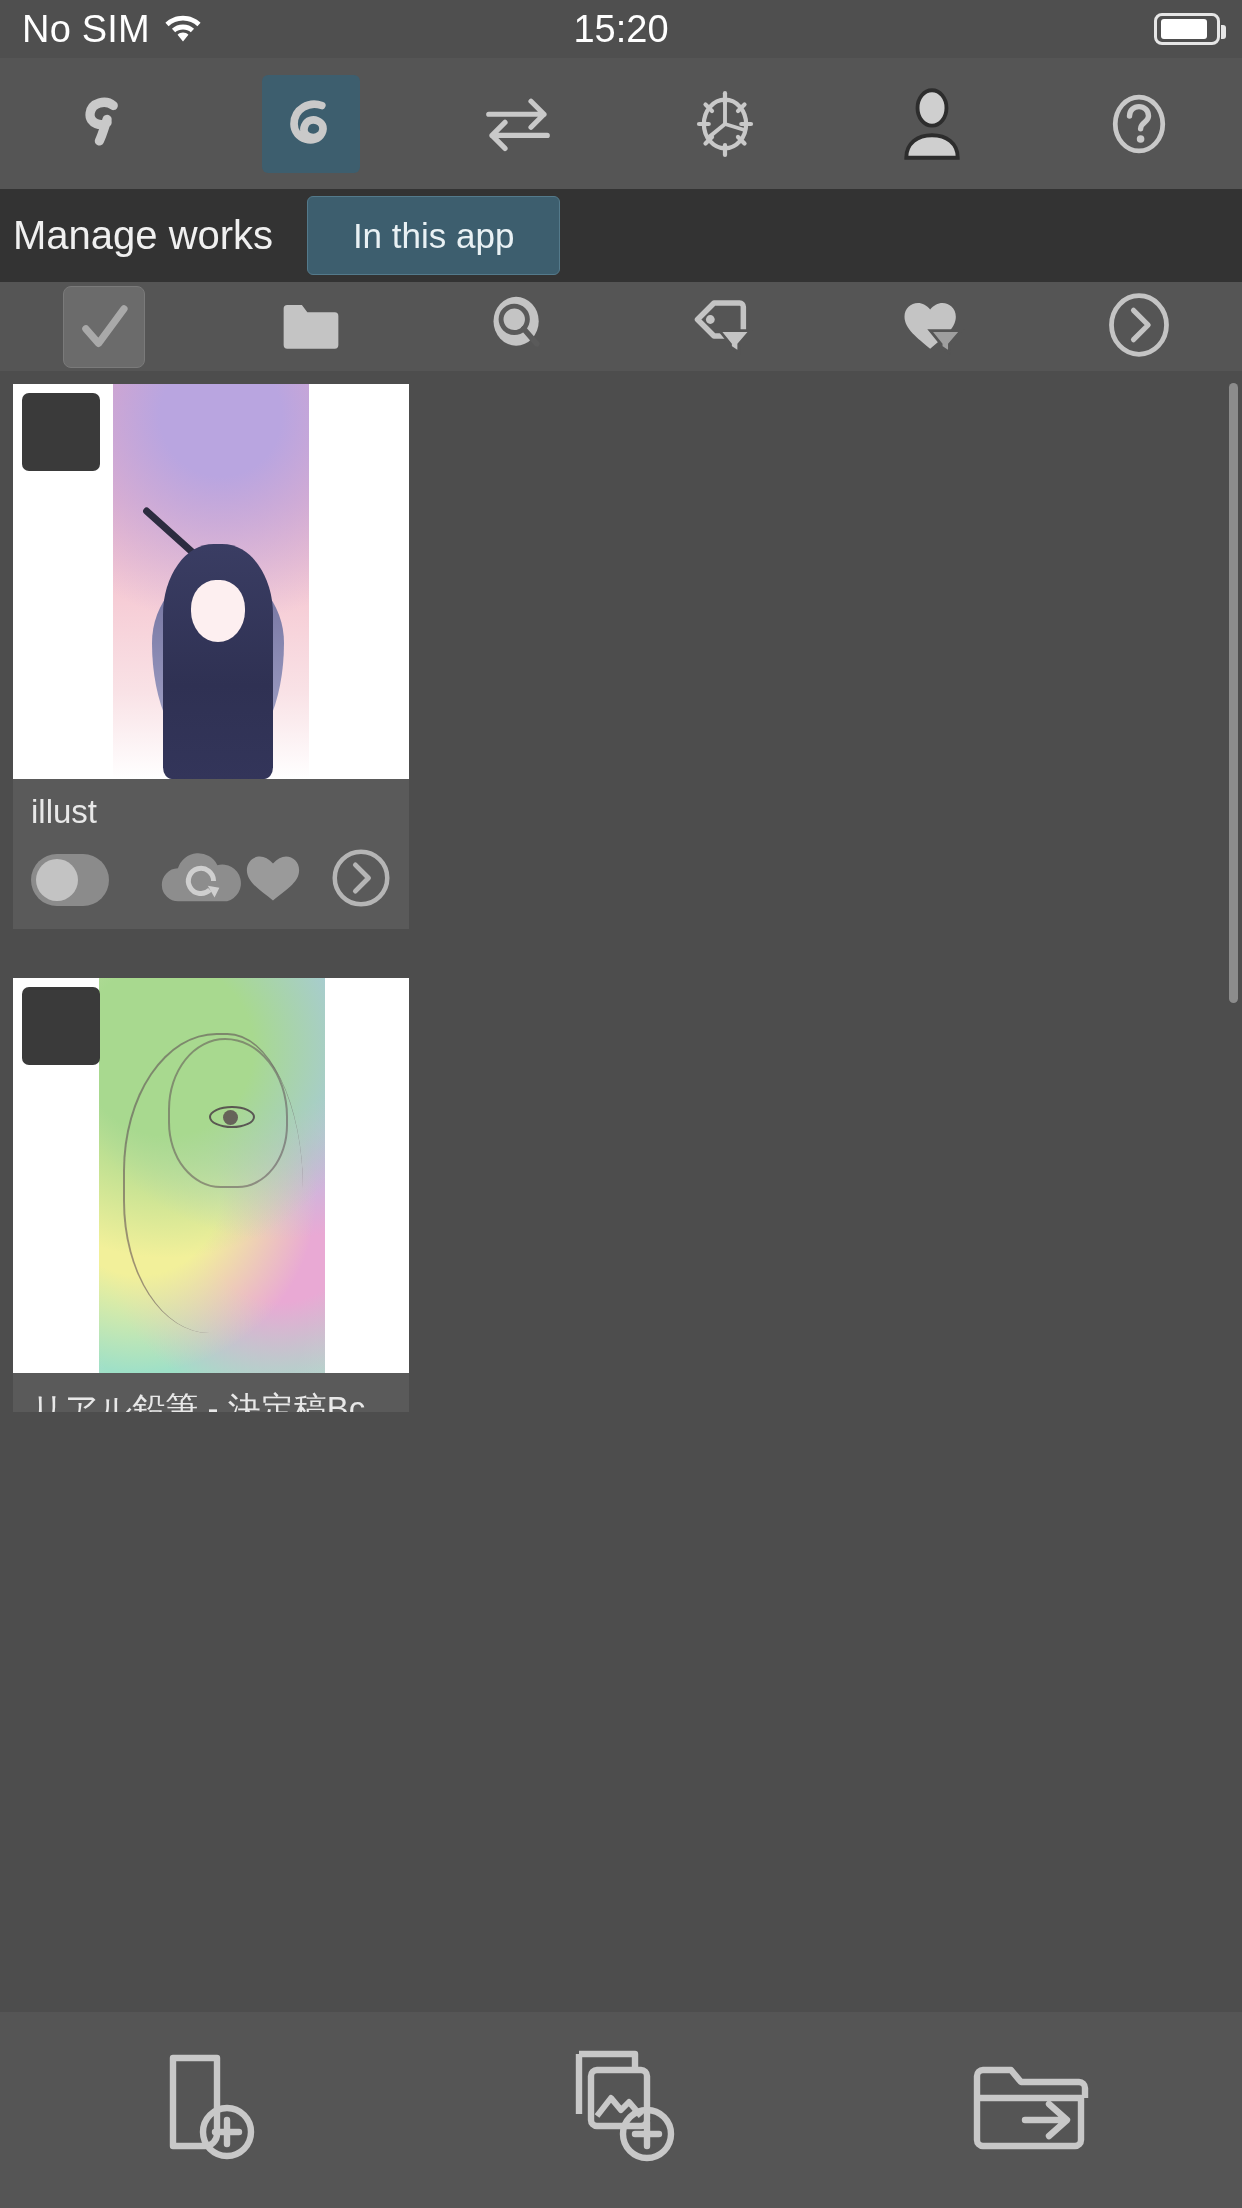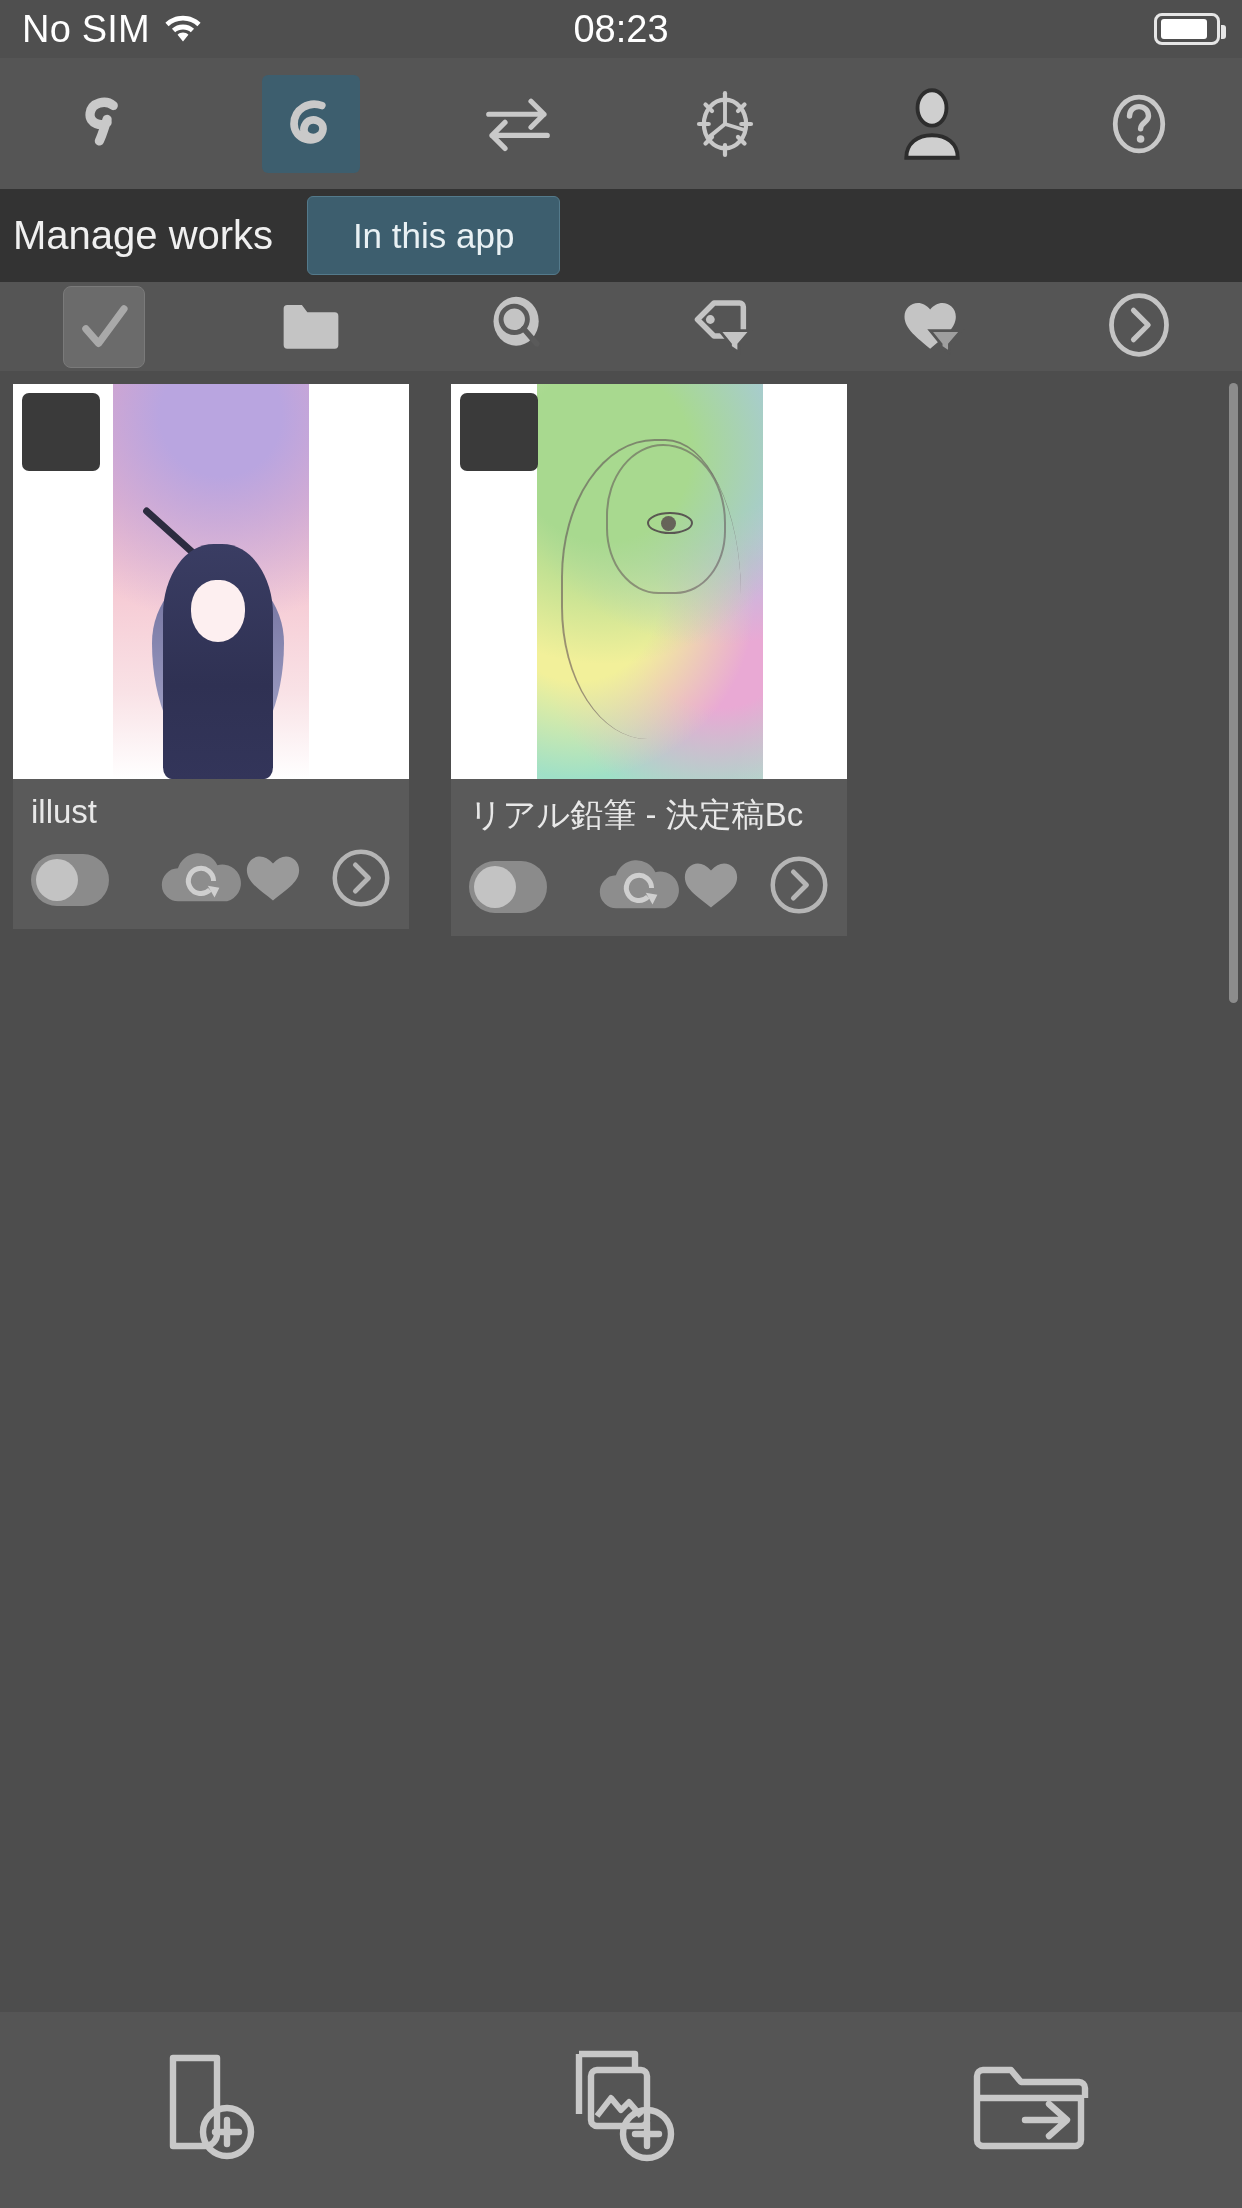--- a/index.html
+++ b/index.html
@@ -72,21 +72,21 @@
   .ab-check {
     width:82px; height:82px; border-radius:8px; background:#6b6b6b;
     border:1px solid #7a7a7a; display:flex; align-items:center; justify-content:center;
   }
 
   
   .gallery {
     position:absolute; left:0; top:371px; right:0;
     height:1041px; background:#4d4d4d; overflow:hidden;
   }
-  .grid { display:flex; flex-wrap:wrap; gap:0px; padding:13px; }
+  .grid { display:flex; flex-wrap:wrap; gap:12px; padding:13px;flex-direction:column; }
   .card {
     width:396px; margin-right:42px; margin-bottom:37px; position:relative;
   }
   .card:nth-child(2n) { margin-right:0; }
   .thumb {
     width:396px; height:395px; background:#ffffff;
     position:relative; overflow:hidden;
   }
   .checkbox {
     position:absolute; left:9px; top:9px; width:78px; height:78px;
@@ -234,21 +234,21 @@
 
   <div class="statusbar">
     <div class="sb-left">
       <span class="sb-nosim">No SIM</span>
       <span>
         <svg width="40" height="32" viewBox="0 0 24 20">
             <path fill="#ffffff" d="M12 3C7.6 3 3.8 4.7 1 7.3l2 2.2C5.3 7.4 8.5 6 12 6s6.7 1.4 9 3.5l2-2.2C20.2 4.7 16.4 3 12 3zm0 5.5c-2.7 0-5.1 1-6.9 2.6l2 2.2C8.4 12.1 10.1 11.5 12 11.5s3.6.6 4.9 1.8l2-2.2C17.1 9.5 14.7 8.5 12 8.5zm0 5c-1.3 0-2.5.5-3.4 1.3L12 19l3.4-4.2c-.9-.8-2.1-1.3-3.4-1.3z"></path>
           </svg>
       </span>
     </div>
-    <div class="sb-time">08:23</div>
+    <div class="sb-time">15:20</div>
     <div class="sb-right">
       <span class="battery">
           <i></i>
         </span>
     </div>
   </div>
 
   <div class="toolbar">
 
     <div class="tb-item">

